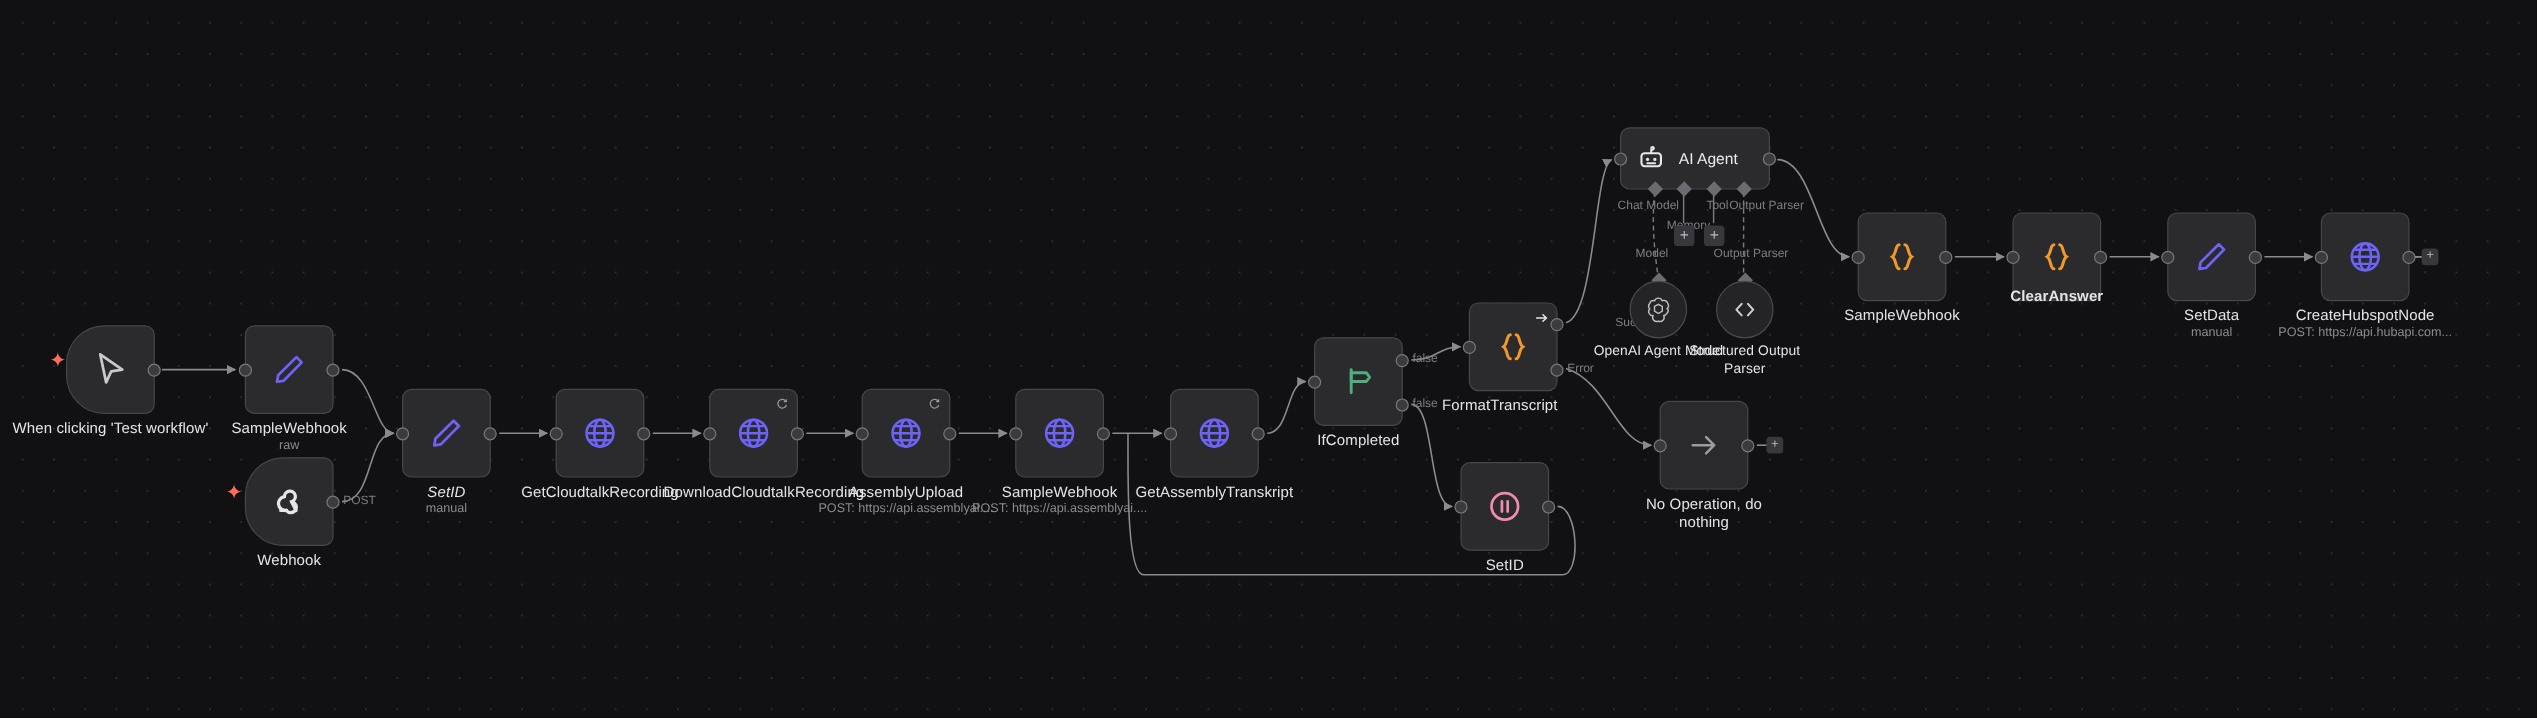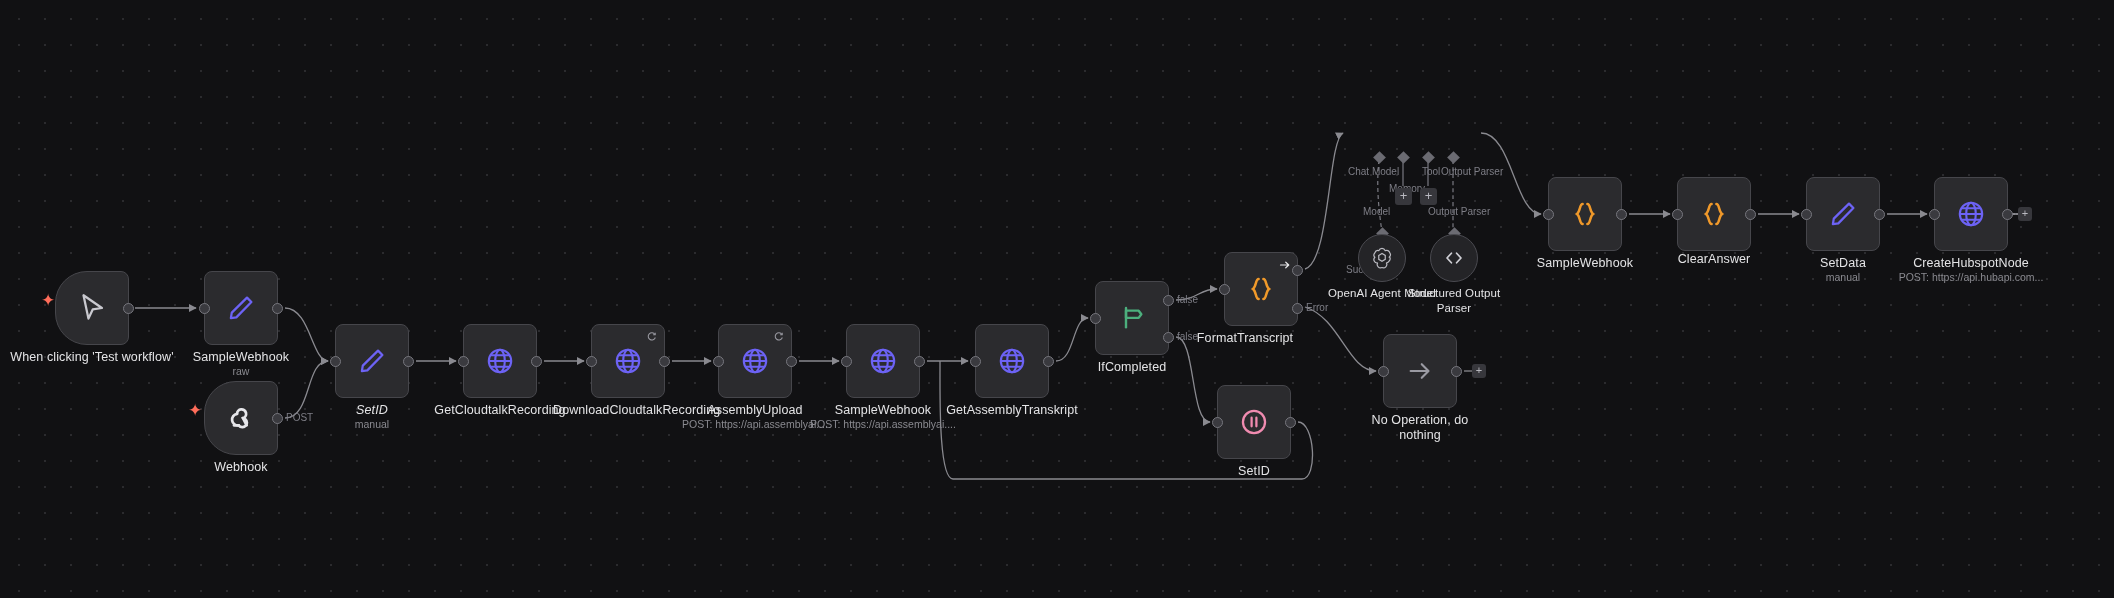--- a/index.html
+++ b/index.html
@@ -326,21 +326,21 @@
     </svg>
     <svg class="arrow-badge" width="12" height="12" viewBox="0 0 16 16" style="right:6px; top:6px;">
       <path d="M2 8 H13 M9 4.3 L13 8 L9 11.7" fill="none" stroke="#e8e8ea" stroke-width="1.6" stroke-linecap="round" stroke-linejoin="round"></path>
     </svg>
     <div class="port" style="left:-6px; top:31px;"></div>
     <div class="port" style="right:-6px; top:12px;"></div>
     <div class="port" style="right:-6px; top:50px;"></div>
   </div>
   <div class="port-label" style="left:1346px; top:264px;">Success</div>
   <div class="port-label" style="left:1306px; top:302px;">Error</div>
-  <div class="node-label" style="left:1168px; top:331px; width:154px;">FormatTranscript</div>
+  <div class="node-label" style="left:1144px; top:331px; width:154px;text-align:right;">FormatTranscript</div>
 
   <div class="node" style="left:1217px; top:385px; width:74px; height:74px;">
     <svg class="ic" width="32" height="32" viewBox="0 0 24 24">
       <circle cx="12" cy="12" r="8.3" fill="none" stroke="#f08bb0" stroke-width="1.7"></circle>
       <path d="M10.2 8.8 V15.2 M13.8 8.8 V15.2" fill="none" stroke="#f08bb0" stroke-width="1.7" stroke-linecap="round"></path>
     </svg>
     <div class="port" style="left:-6px; top:31px;"></div>
     <div class="port" style="right:-6px; top:31px;"></div>
   </div>
   <div class="node-label" style="left:1177px; top:464px; width:154px;">SetID</div>
@@ -348,20 +348,32 @@
   <div class="node" style="left:1383px; top:334px; width:74px; height:74px; background:#2a2a2d;">
     <svg class="ic" width="30" height="30" viewBox="0 0 24 24">
       <path d="M4.5 12 H18.5 M13.4 6.6 L18.8 12 L13.4 17.4" fill="none" stroke="#9a9aa2" stroke-width="1.7" stroke-linecap="round" stroke-linejoin="round"></path>
     </svg>
     <div class="port" style="left:-6px; top:31px;"></div>
     <div class="port" style="right:-6px; top:31px;"></div>
   </div>
   <div class="plus-sm" style="left:1472px; top:364px;">+</div>
   <div class="node-label" style="left:1355px; top:413px; width:130px;">No Operation, do nothing</div>
 
+  <div class="node agent" style="left:1350px; top:106px; width:125px; height:52px; justify-content:flex-start; padding-left:12px; gap:10px;">
+    <svg class="ic" width="26" height="26" viewBox="0 0 24 24">
+      <rect x="4.5" y="8" width="15" height="10" rx="2.4" fill="none" stroke="#e8e8ea" stroke-width="1.6"></rect>
+      <path d="M12 8 V5.2 M12 4.2 a1 1 0 1 1 0 .1" fill="none" stroke="#e8e8ea" stroke-width="1.6"></path>
+      <circle cx="9.2" cy="12.8" r="1.25" fill="#e8e8ea"></circle>
+      <circle cx="14.8" cy="12.8" r="1.25" fill="#e8e8ea"></circle>
+      <path d="M9 15.8 H15" fill="none" stroke="#e8e8ea" stroke-width="1.5" stroke-linecap="round"></path>
+    </svg>
+    <span style="color:#eaeaec; font-size:13px;">AI Agent</span>
+    <div class="port" style="left:-6px; top:20px;"></div>
+    <div class="port" style="right:-6px; top:20px;"></div>
+  </div>
 
   <div class="port-diamond" style="left:1375px; top:153px;"></div>
   <div class="port-diamond" style="left:1399px; top:153px;"></div>
   <div class="port-diamond" style="left:1424px; top:153px;"></div>
   <div class="port-diamond" style="left:1449px; top:153px;"></div>
   <div class="port-label" style="left:1348px; top:166px;text-align:center;">Chat Model</div>
   <div class="port-label" style="left:1389px; top:183px;">Memory</div>
   <div class="port-label" style="left:1422px; top:166px;">Tool</div>
   <div class="port-label" style="left:1441px; top:166px;">Output Parser</div>
   <div class="plus-btn" style="left:1395px; top:188px;">+</div>
@@ -402,21 +414,21 @@
   <div class="node-label" style="left:1508px; top:256px; width:154px;">SampleWebhook</div>
 
   <div class="node" style="left:1677px; top:177px; width:74px; height:74px;">
     <svg class="ic" width="32" height="32" viewBox="0 0 24 24">
       <path d="M10.2 4.5 C7.8 4.5 8.6 10.2 6 12 C8.6 13.8 7.8 19.5 10.2 19.5" fill="none" stroke="#f0992a" stroke-width="1.9" stroke-linecap="round"></path>
       <path d="M13.8 4.5 C16.2 4.5 15.4 10.2 18 12 C15.4 13.8 16.2 19.5 13.8 19.5" fill="none" stroke="#f0992a" stroke-width="1.9" stroke-linecap="round"></path>
     </svg>
     <div class="port" style="left:-6px; top:31px;"></div>
     <div class="port" style="right:-6px; top:31px;"></div>
   </div>
-  <div class="node-label" style="left:1637px; top:252px; width:154px;">ClearAnswer</div>
+  <div class="node-label" style="left:1637px; top:240px; width:154px;font-weight:bold;">ClearAnswer</div>
 
   <div class="node" style="left:1806px; top:177px; width:74px; height:74px;">
     <svg class="ic" width="32" height="32" viewBox="0 0 24 24">
       <path d="M16.5 4.2 L19.8 7.5 L8.5 19 L4.4 19.6 L5.1 15.5 Z" fill="none" stroke="#6d63f5" stroke-width="1.7" stroke-linejoin="round"></path>
     </svg>
     <div class="port" style="left:-6px; top:31px;"></div>
     <div class="port" style="right:-6px; top:31px;"></div>
   </div>
   <div class="node-label" style="left:1766px; top:256px; width:154px;">SetData</div>
   <div class="node-sublabel" style="left:1766px; top:271px; width:154px;">manual</div>

